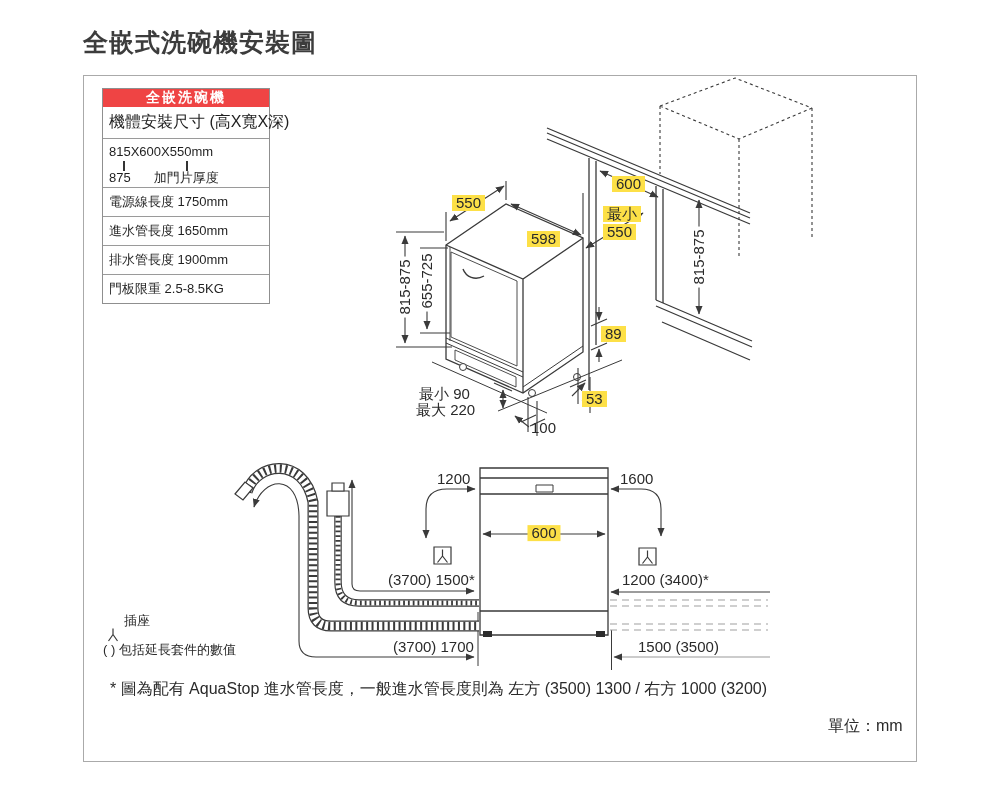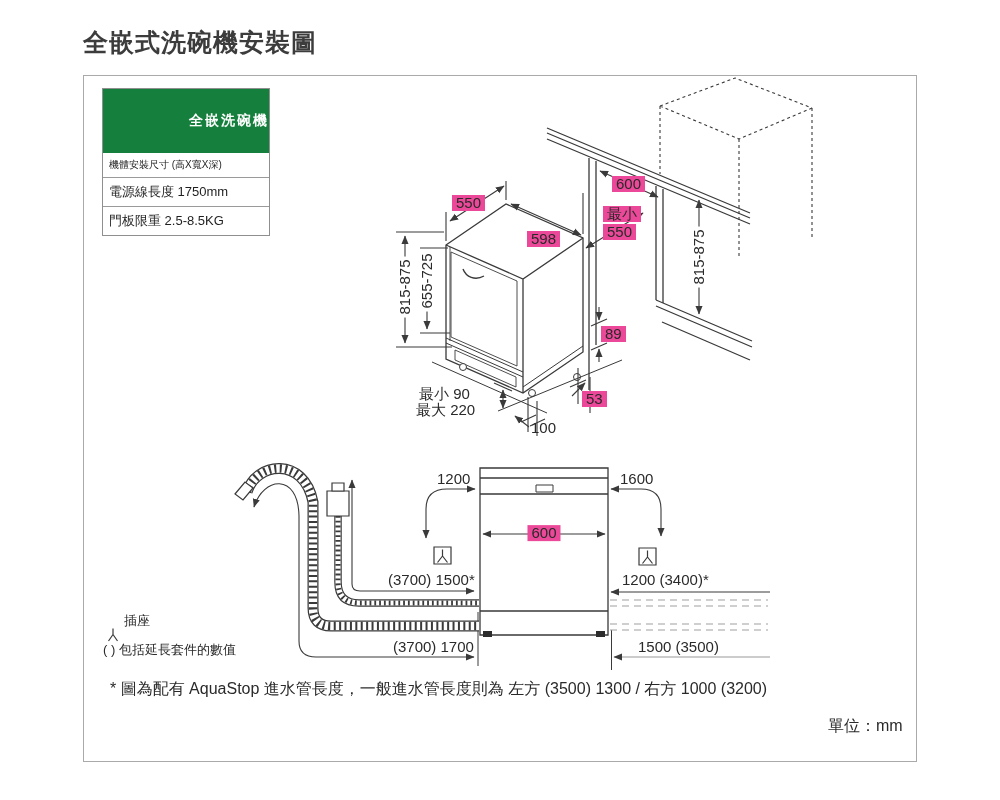--- a/index.html
+++ b/index.html
@@ -8,35 +8,35 @@
   .page-title{position:absolute;left:83px;top:26px;font-size:25px;font-weight:600;
               color:#3c3c3c;letter-spacing:1px;white-space:nowrap;}
   .frame{position:absolute;left:83px;top:75px;width:832px;height:685px;
          border:1.5px solid #aaa;background:#fff;}
   svg.linework{position:absolute;left:0;top:0;width:1000px;height:800px;pointer-events:none;}
   svg.linework *{vector-effect:non-scaling-stroke;}
 
   
   .spec-table{position:absolute;left:102px;top:88px;width:166px;background:#fff;
               border:1px solid #8f8f8f;font-size:13px;color:#1f1f1f;}
-  .spec-header{background:#15803d;color:#fff;font-weight:bold;font-size:14px;
-               text-align:right;padding:23px 0;letter-spacing:2px;}
+  .spec-header{background:#ef4444;color:#fff;font-weight:bold;font-size:14px;
+               text-align:center;padding:0 0;letter-spacing:2px;}
   .spec-row{border-top:1px solid #9a9a9a;padding:5px 6px;white-space:nowrap;}
-  .spec-row.first{border-top:none;font-size:10px;}
+  .spec-row.first{border-top:none;font-size:16px;}
   .spec-row-dim{position:relative;height:38px;}
   .tick{position:absolute;width:1.5px;height:10px;background:#333;top:22px;}
   .tick1{left:20px;} .tick2{left:83px;}
   .alt-line{position:absolute;left:6px;top:30px;white-space:nowrap;}
   .alt-line .alt2{margin-left:23px;}
 
   
   .lbl{position:absolute;font-size:15px;line-height:1.05;color:#2a2a2a;white-space:nowrap;}
   .ctr{transform:translate(-50%,-50%);text-align:center;}
   .rot{transform:translate(-50%,-50%) rotate(-90deg);background:#fff;padding:0 3px;}
-  .bgw{background:#ec4899;padding:0 4px;}
+  .bgw{background:#fde047;padding:0 4px;}
   .small{font-size:13px;}
   .note{position:absolute;font-size:16px;color:#2a2a2a;white-space:nowrap;}
 </style>
 </head>
 <body>
 
 <div class="board">
 
   <div class="page-title">全嵌式洗碗機安裝圖</div>
   <div class="frame"></div>
@@ -180,21 +180,31 @@
         <g>
           <path d="M113,628.5 L113,634.5 M113,634.5 L108.5,641 M113,634.5 L117.5,641"></path>
         </g>
       </g>
     </g>
   </svg>
 
   <div class="spec-table">
     <div class="spec-header">全嵌洗碗機</div>
     <div class="spec-row first">機體安裝尺寸 (高X寬X深)</div>
+    <div class="spec-row spec-row-dim">
+      <div>815X600X550mm</div>
+      <div class="tick tick1"></div>
+      <div class="tick tick2"></div>
+      <div class="alt-line">
+        <span>875</span><span class="alt2">加門片厚度</span>
+      </div>
+    </div>
     <div class="spec-row">電源線長度 1750mm</div>
+    <div class="spec-row">進水管長度 1650mm</div>
+    <div class="spec-row">排水管長度 1900mm</div>
     <div class="spec-row">門板限重 2.5-8.5KG</div>
   </div>
 
   <div class="lbl bgw" style="left:452px;top:195px;">550</div>
   <div class="lbl bgw" style="left:527px;top:195px;margin-top:36px;">598</div>
   <div class="lbl rot" style="left:405px;top:287px;">815-875</div>
   <div class="lbl rot" style="left:427px;top:281px;">655-725</div>
   <div class="lbl bgw" style="left:612px;top:176px;">600</div>
   <div class="lbl bgw" style="left:603px;top:206px;">最小</div>
   <div class="lbl bgw" style="left:603px;top:224px;">550</div>

